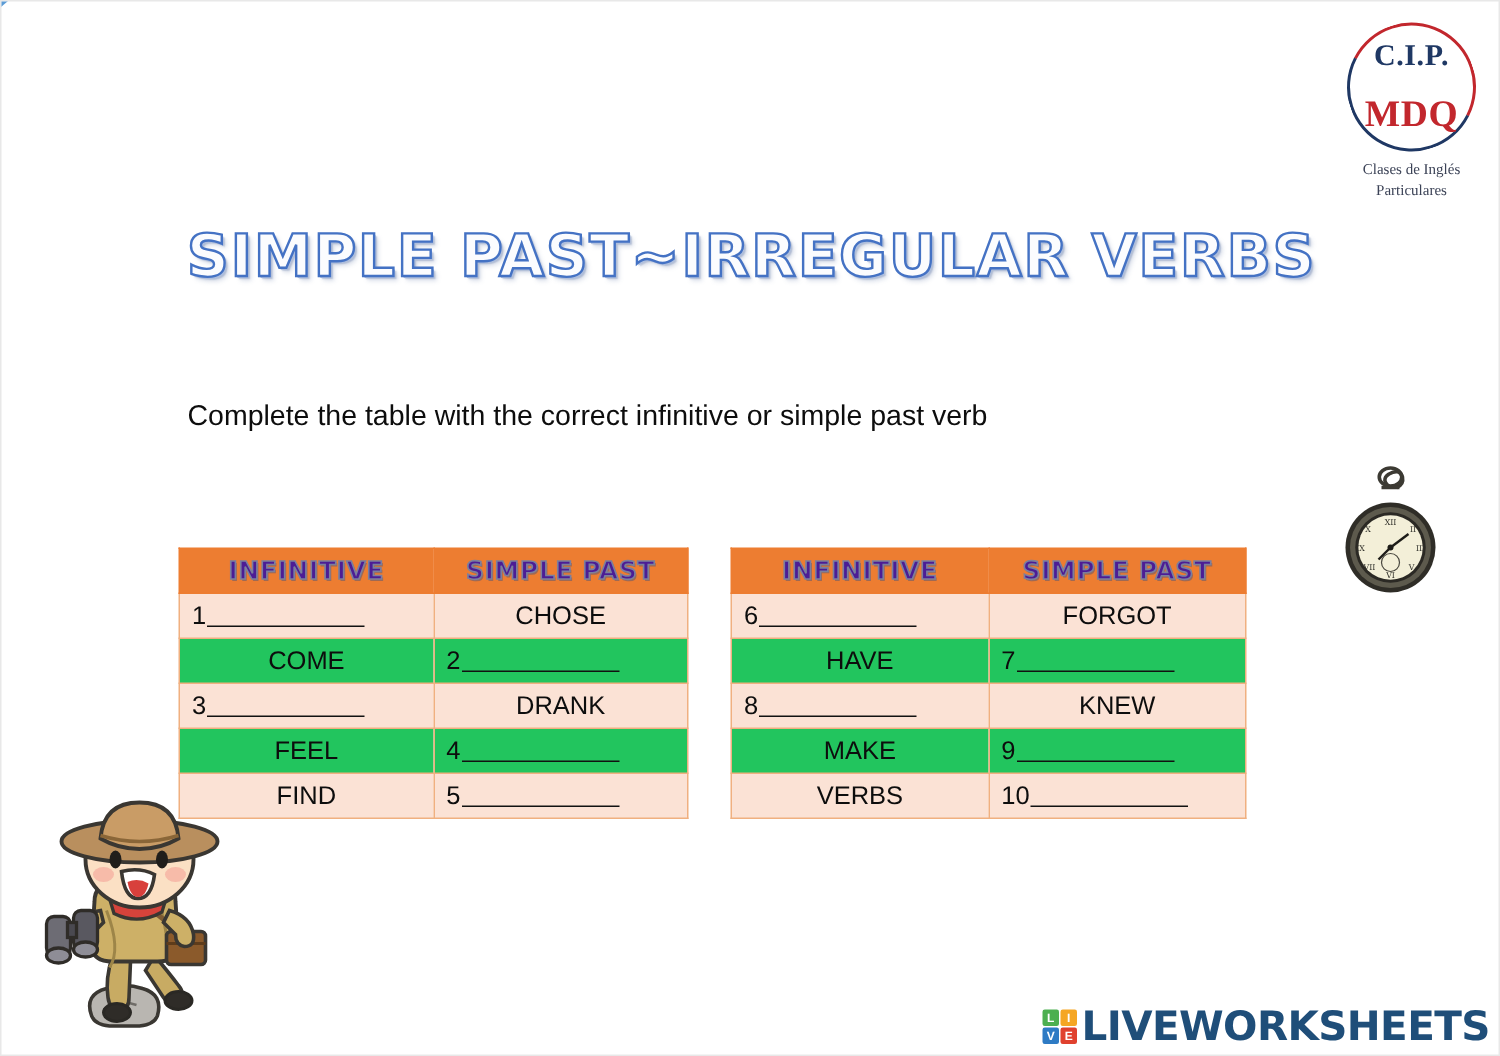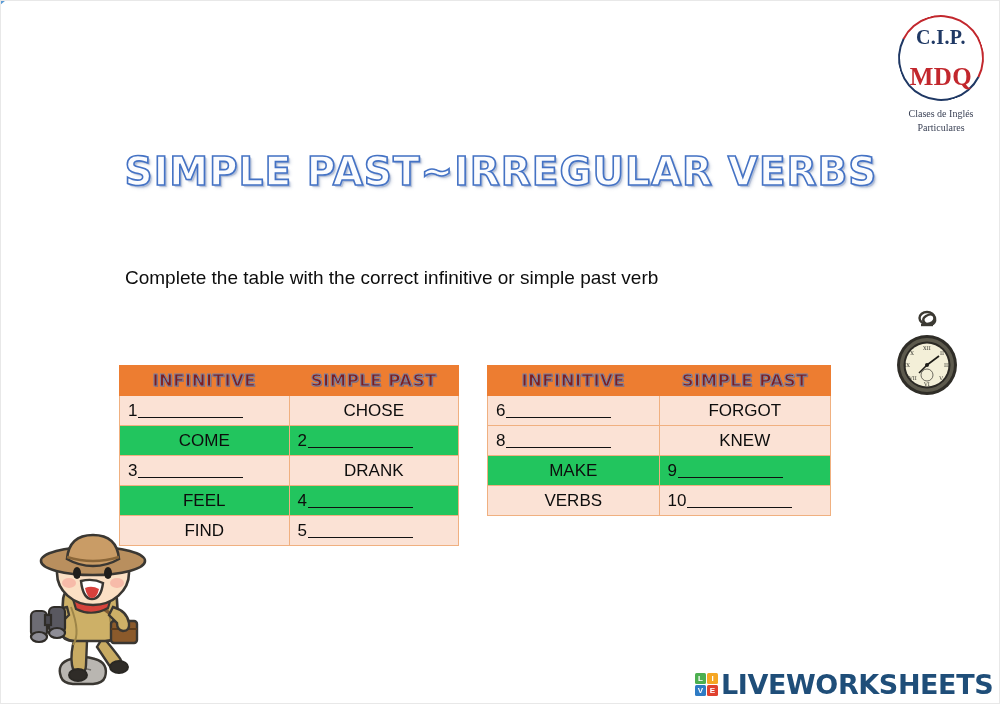--- a/index.html
+++ b/index.html
@@ -138,21 +138,21 @@
   .wtable col.c-past { width: 50%; }
 
   .wtable th {
     background: #ed7d31;
     height: 30px;
     padding: 0 4px;
     font-family: "DejaVu Sans", sans-serif;
     font-size: 16.5px;
     font-weight: 700;
     letter-spacing: .5px;
-    color: #7f1d1d;
+    color: #4c1d95;
     -webkit-text-stroke: 1.1px #7b7f9e;
     text-shadow: 1px 1px 0 rgba(80,85,120,.5);
     border: 1px solid #ed7d31;
   }
   .wtable td {
     height: 30px;
     padding: 0 8px;
     font-size: 17px;
     color: #0d0d0d;
     border: 1px solid #f0b080;
@@ -290,20 +290,24 @@
     <thead>
       <tr>
         <th>INFINITIVE</th>
         <th>SIMPLE PAST</th>
       </tr>
     </thead>
     <tbody>
         <tr class="odd">
           <td class="cell-blank"><span>6</span><span class="blankline"></span></td>
           <td class="cell-word"><span>FORGOT</span></td>
+        </tr>
+        <tr class="even">
+          <td class="cell-word"><span>HAVE</span></td>
+          <td class="cell-blank"><span>7</span><span class="blankline"></span></td>
         </tr>
         <tr class="odd">
           <td class="cell-blank"><span>8</span><span class="blankline"></span></td>
           <td class="cell-word"><span>KNEW</span></td>
         </tr>
         <tr class="even">
           <td class="cell-word"><span>MAKE</span></td>
           <td class="cell-blank"><span>9</span><span class="blankline"></span></td>
         </tr>
         <tr class="odd">

